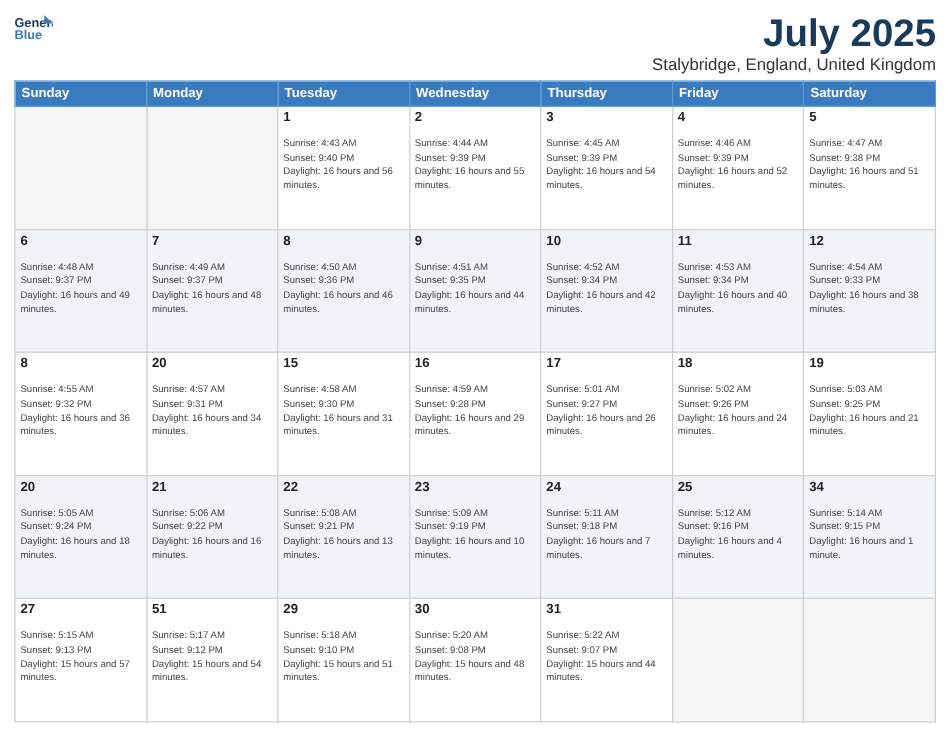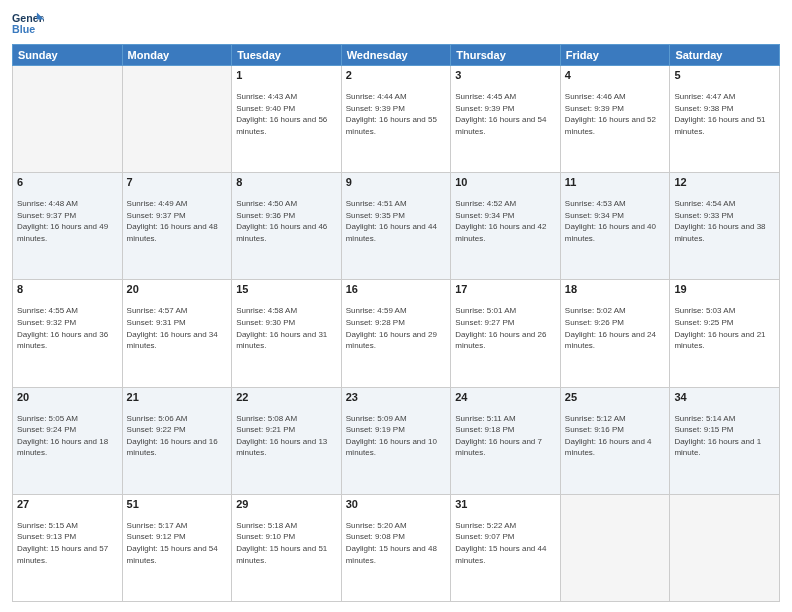--- a/index.html
+++ b/index.html
@@ -97,20 +97,22 @@
 <div class="page">
   <div class="header">
     <div class="logo">
       <svg class="logo-icon" viewBox="0 0 36 30" xmlns="http://www.w3.org/2000/svg">
         <text x="0" y="13" font-size="12" font-weight="bold" fill="#1a3a5c">General</text>
         <text x="0" y="25" font-size="12" font-weight="bold" fill="#3a7abf">Blue</text>
         <polygon points="28,2 36,10 28,10" fill="#3a7abf"></polygon>
       </svg>
     </div>
     <div class="title-block">
+      <div class="month-title">July 2025</div>
+      <div class="location">Stalybridge, England, United Kingdom</div>
     </div>
   </div>
 
   <table class="calendar">
     <thead>
       <tr>
         <th>Sunday</th>
         <th>Monday</th>
         <th>Tuesday</th>
         <th>Wednesday</th>

